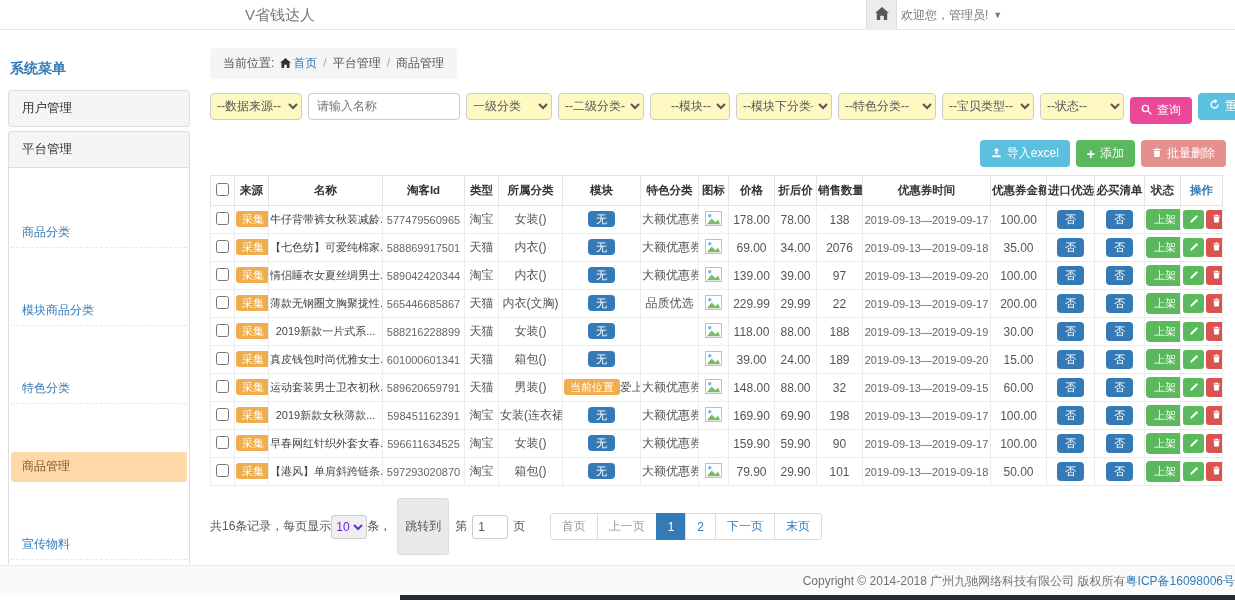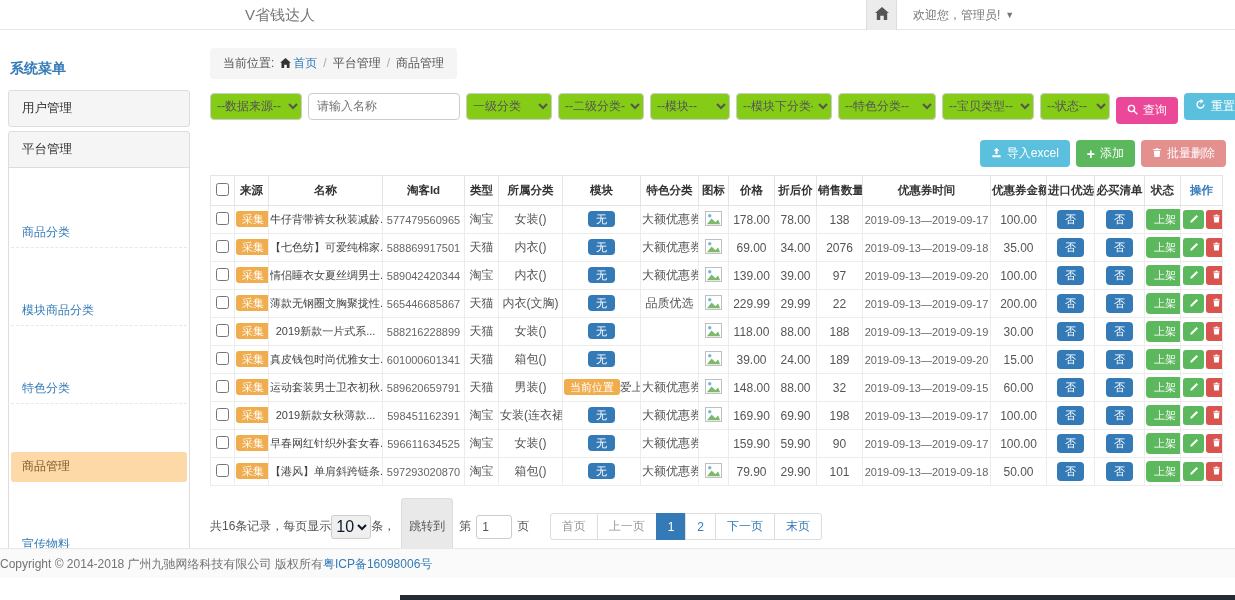--- a/index.html
+++ b/index.html
@@ -5,21 +5,21 @@
   * { margin:0; padding:0; box-sizing:border-box; }
   html,body { width:1235px; height:600px; overflow:hidden; background:#fff;
     font-family:"Liberation Sans","DejaVu Sans",sans-serif; }
   
   .topbar { position:absolute; top:0; left:0; width:1235px; height:30px; background:#fff;
     border-bottom:1px solid #e7e7e7; }
   .brand { position:absolute; left:245px; top:0; line-height:30px; font-size:15px; color:#777; }
   .topbar-right { position:absolute; left:866px; top:0; height:30px; display:flex; align-items:center; }
   .home-box { width:31px; height:30px; background:#ececec; border-left:1px solid #ddd;
     border-right:1px solid #ddd; display:flex; align-items:center; justify-content:center; color:#555; cursor:pointer; }
-  .welcome { margin-left:16px; font-size:12px; color:#777; cursor:pointer; display:flex; align-items:center; gap:5px; }
+  .welcome { margin-left:4px; font-size:12px; color:#777; cursor:pointer; display:flex; align-items:center; gap:5px; }
   .caret { font-size:9px; color:#777; }
   
   .sidebar { position:absolute; left:8px; top:52px; width:182px; height:512px; overflow:hidden; }
   .menu-title { color:#337ab7; font-weight:bold; font-size:14px; padding:8px 2px 12px 2px; }
   .panel { background:#f5f5f5; border:1px solid #ddd; border-radius:3px; margin-bottom:4px; }
   .panel-h { padding:9px 13px; font-size:12.5px; color:#333; cursor:pointer;font-family:Liberation Serif, serif; }
   .submenu { background:#fff; border-top:1px solid #ddd; border-radius:0 0 3px 3px; padding:2px 2px; }
   .submenu-item { padding:6px 11px; font-size:12px; color:#337ab7; border-bottom:1px dashed #e8e8e8;
     cursor:pointer; white-space:nowrap; overflow:hidden;margin-top:48px; }
   .submenu-item:last-child { border-bottom:none; }
@@ -27,21 +27,21 @@
   
   .content { position:absolute; left:210px; top:40px; width:1016px; }
   .breadcrumb { display:inline-block; background:#f5f5f5; border-radius:4px; padding:7px 13px;
     font-size:12px; color:#555; margin-top:8px; }
   .breadcrumb a { color:#337ab7; text-decoration:none; cursor:pointer; }
   .bc-sep { color:#aaa; margin:0 6px; }
   .bc-home-ic { color:#333; vertical-align:-1px; margin:0 2px 0 6px; }
   
   .filter-bar { margin-top:9px; display:flex; align-items:center; gap:6px; }
   .f-sel { height:27px; border:1px solid #ccc; border-radius:4px; font-size:12px; color:#555;
-    background:#84cc16; padding:0 2px; }
+    background:#fef9c3; padding:0 2px; }
   .f-input { height:27px; border:1px solid #ccc; border-radius:4px; font-size:12px; color:#555;
     padding:0 8px; width:152px; }
   .btn { height:27px; border:none; border-radius:4px; color:#fff; font-size:12px; padding:0 11px;
     display:inline-flex; align-items:center; gap:5px; cursor:pointer; white-space:nowrap; }
   .btn-primary { background:#ec4899;margin-top:9px; }
   .btn-info { background:#5bc0de; }
   .btn-success { background:#5cb85c; }
   .btn-danger-light { background:#e4908f; }
   
   .toolbar { margin-top:16px; display:flex; justify-content:flex-end; gap:6px; }
@@ -60,35 +60,35 @@
     border:none; cursor:pointer; }
   .mini-green { background:#5cb85c; color:#fff; font-size:11px; padding:3px 8px; border-radius:4px;
     border:none; cursor:pointer; }
   .sq-btn { width:21px; height:19px; border-radius:3px; border:none; color:#fff; display:inline-flex;
     align-items:center; justify-content:center; margin:0 1px; cursor:pointer; vertical-align:middle; }
   .sq-green { background:#5cb85c; }
   .sq-red { background:#d9534f; }
   .mod-txt { font-size:11.5px; color:#555; }
   
   .pager { margin-top:12px; display:flex; align-items:center; font-size:12px; color:#555; width:1012px; }
-  .pp-sel { height:24px; border:1px solid #ccc; border-radius:3px; font-size:16px; color:#0f172a; margin:0 0; }
+  .pp-sel { height:24px; border:1px solid #ccc; border-radius:3px; font-size:12px; color:#6d28d9; margin:0 0; }
   .jump-btn { background:#e9e9e9; border:1px solid #ddd; border-radius:3px; font-size:12px; color:#555;
     padding:19px 7px; margin:0 6px; cursor:pointer; }
   .page-input { width:36px; height:24px; border:1px solid #ccc; border-radius:3px; font-size:12px;
     padding:0 5px; margin:0 5px; color:#555; }
   .page-group { display:flex; margin-left:auto; margin-right:400px; }
   .pg-btn { border:1px solid #ddd; background:#fff; color:#337ab7; font-size:12px; padding:4px 11px;
     cursor:pointer; margin-left:-1px; }
   .pg-btn:first-child { border-radius:3px 0 0 3px; margin-left:0; }
   .pg-btn:last-child { border-radius:0 3px 3px 0; }
   .pg-btn.muted { color:#999; }
   .pg-btn.active { background:#337ab7; border-color:#337ab7; color:#fff; }
   
-  .footer { position:absolute; left:0; top:548px; width:1235px; height:30px; background:#fafafa;
-    border-top:1px solid #e7e7e7; text-align:left; font-size:12px; color:#737373; line-height:30px; }
+  .footer { position:absolute; left:0; top:565px; width:1235px; height:30px; background:#fafafa;
+    border-top:1px solid #e7e7e7; text-align:right; font-size:12px; color:#737373; line-height:30px; }
   .footer a { color:#337ab7; text-decoration:none; cursor:pointer; }
   .dark-strip { position:absolute; left:400px; top:595px; width:835px; height:5px; background:#252b33; }
 </style>
 </head>
 <body>
 
 <div class="topbar">
   <div class="brand">V省钱达人</div>
   <div class="topbar-right">
     <div class="home-box">
@@ -145,25 +145,25 @@
           <path d="M8 0L0 7h2v8h4v-5h4v5h4V7h2z"></path>
         </svg></span><a>首页</a><span class="bc-sep">/</span><span>平台管理</span><span class="bc-sep">/</span><span>商品管理</span>
   </div>
 
   <div class="filter-bar">
     <span id="filter-fields" style="display:flex;align-items:center;gap:6px;">
         <select class="f-sel" style="width: 92px;"><option>--数据来源--</option></select>
         <input class="f-input" placeholder="请输入名称" style="">
         <select class="f-sel" style="width: 86px;"><option>一级分类</option></select>
         <select class="f-sel" style="width: 86px;"><option>--二级分类--</option></select>
-        <select class="f-sel" style="width: 80px;"><option>--模块--</option></select>
+        <select class="f-sel" style="width: 80px; text-align: right;"><option>--模块--</option></select>
         <select class="f-sel" style="width: 96px;"><option>--模块下分类--</option></select>
         <select class="f-sel" style="width: 98px;"><option>--特色分类--</option></select>
         <select class="f-sel" style="width: 92px;"><option>--宝贝类型--</option></select>
-        <select class="f-sel" style="width: 70px;"><option>--状态--</option></select>
+        <select class="f-sel" style="width: 84px;"><option>--状态--</option></select>
       </span>
     <button class="btn btn-primary">
       <span><svg width="11" height="11" viewBox="0 0 16 16" fill="none" stroke="currentColor" stroke-width="2">
             <circle cx="6.5" cy="6.5" r="4.5"></circle>
             <path d="M10 10l5 5"></path>
           </svg></span>
       <span>查询</span>
     </button>
     <button class="btn btn-info">
       <span><svg width="11" height="11" viewBox="0 0 16 16" fill="currentColor">

